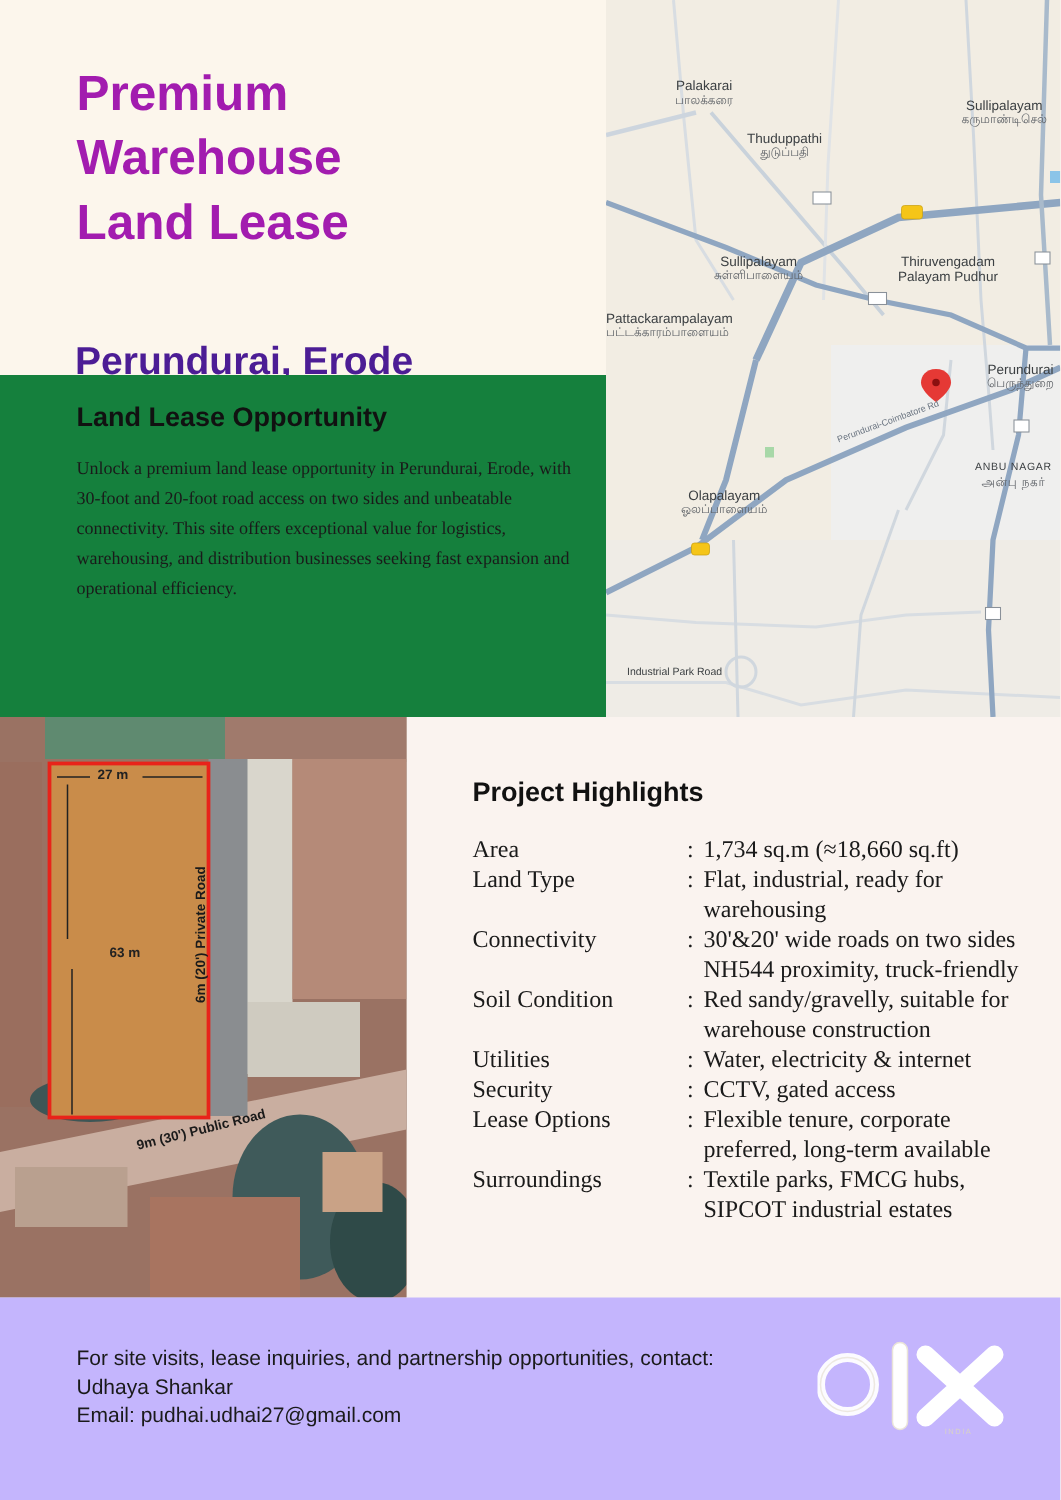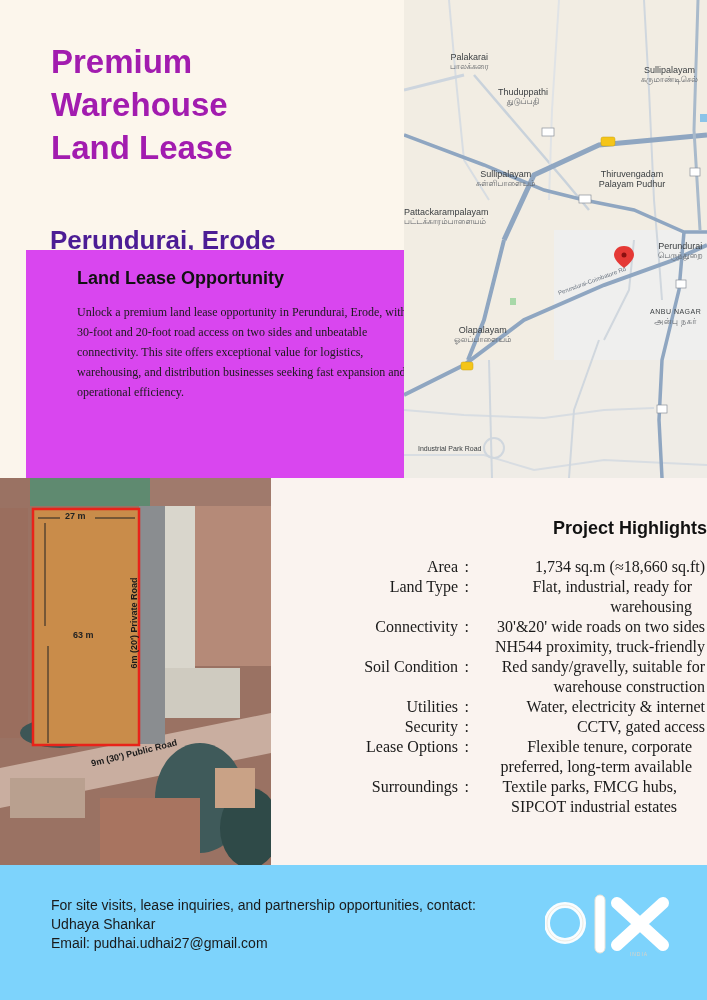--- a/index.html
+++ b/index.html
@@ -4,43 +4,43 @@
 <style>
   * { box-sizing: border-box; margin: 0; padding: 0; }
   html, body { width: 707px; height: 1000px; overflow: hidden; }
   body { position: relative; background: #fbf5ec; font-family: "Liberation Sans", sans-serif; color: #111; }
 
   .hero { position: absolute; left: 0; top: 0; width: 404px; height: 250px; background: #fcf6ec; }
   .hero-title { position: absolute; left: 51px; top: 40px; font-size: 33px; font-weight: bold; line-height: 43px; color: #a21caf; }
   .hero-title div { white-space: nowrap; }
   .hero-sub { position: absolute; left: 50px; top: 178px; font-size: 26px; font-weight: bold; color: #4c1d95; white-space: nowrap; margin-top: 47px; }
 
-  .intro { position: absolute; left: 0; top: 250px; width: 404px; height: 228px; background: #d946ef; margin-left: 26px; }
+  .intro { position: absolute; left: 0; top: 250px; width: 404px; height: 228px; background: #15803d; }
   .intro-h { position: absolute; left: 51px; top: 18px; font-size: 18px; font-weight: bold; white-space: nowrap; }
   .intro-p { position: absolute; left: 51px; top: 52px; width: 340px; font-size: 12px; line-height: 20px; color: #1a1a1a; font-family: Liberation Serif, serif; }
 
   .map { position: absolute; left: 404px; top: 0; width: 303px; height: 478px; background: #f1ece2; overflow: hidden; }
   .map svg { position: absolute; left: 0; top: 0; }
   .map-label { position: absolute; font-size: 9px; color: #3c4043; text-align: center; line-height: 10px; white-space: nowrap; }
   .map-label .ta { display: block; font-size: 8px; color: #5f6368; }
 
-  .mid { position: absolute; left: 0; top: 478px; width: 707px; height: 387px; background: #faf3ef; text-align: right; }
+  .mid { position: absolute; left: 0; top: 478px; width: 707px; height: 387px; background: #faf3ef; }
   .aerial { position: absolute; left: 0; top: 0; width: 271px; height: 387px; overflow: hidden; background: #8e6a5a; }
   .aerial svg { position: absolute; left: 0; top: 0; }
   .dim { position: absolute; font-size: 9px; font-weight: bold; color: #222; white-space: nowrap; }
   .road-label { position: absolute; font-size: 9px; font-weight: bold; color: #1a1a1a; white-space: nowrap; }
 
   .hl { position: absolute; left: 315px; top: 40px; width: 392px; }
   .hl-h { font-size: 18px; font-weight: bold; margin-bottom: 18px; white-space: nowrap; }
   .hl-row { display: flex; font-size: 16px; line-height: 20px; color: #1a1a1a; font-family: Liberation Serif, serif; }
   .hl-k { width: 143px; flex: none; white-space: nowrap; }
   .hl-sep { width: 11px; flex: none; }
   .hl-v { flex: 1; padding-right: 2px; }
 
-  .footer { position: absolute; left: 0; top: 865px; width: 707px; height: 135px; background: #7dd3fc; }
+  .footer { position: absolute; left: 0; top: 865px; width: 707px; height: 135px; background: #c4b5fd; }
   .contact { position: absolute; left: 51px; top: 31px; font-size: 14px; line-height: 19px; color: #1a1a1a; }
   .contact div { white-space: nowrap; }
   .olx { position: absolute; left: 545px; top: 893px; width: 125px; height: 64px; }
 </style>
 </head>
 <body>
 
 <div class="hero">
   <div class="hero-title">
     <div>Premium</div>

